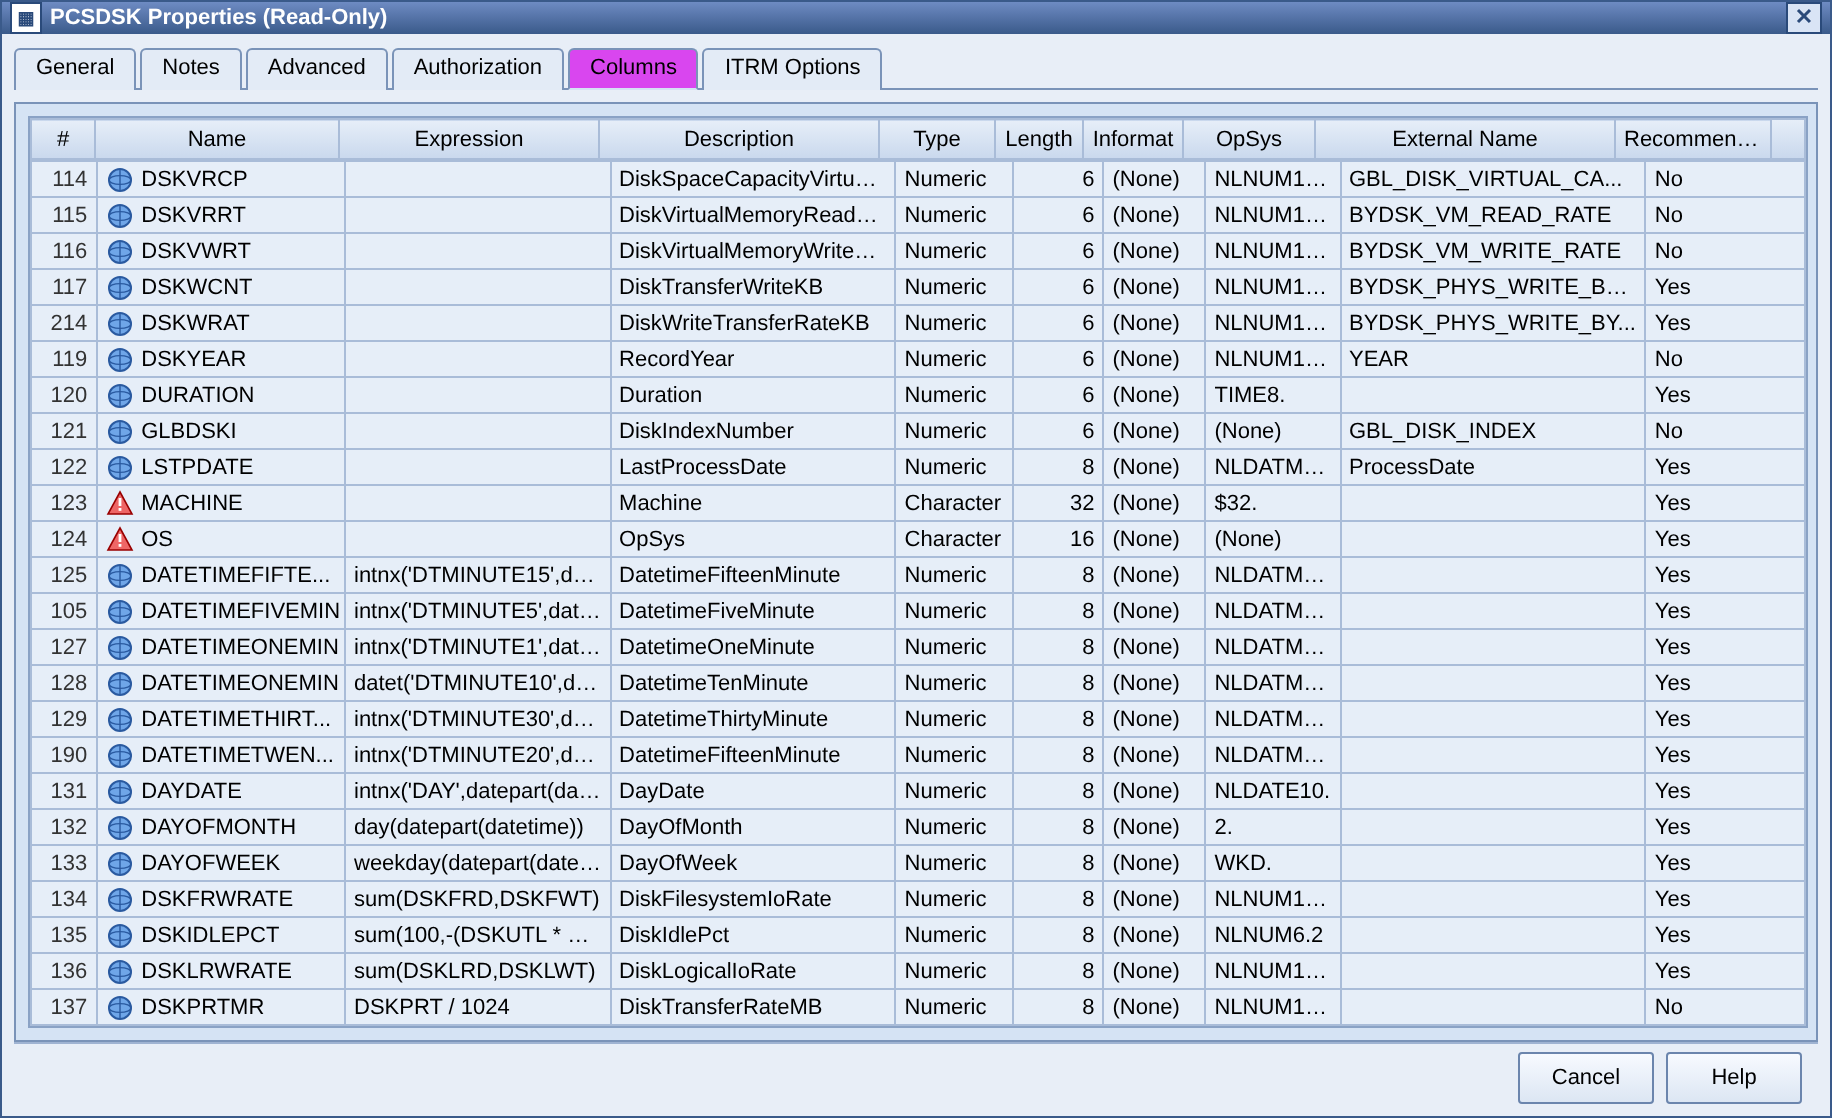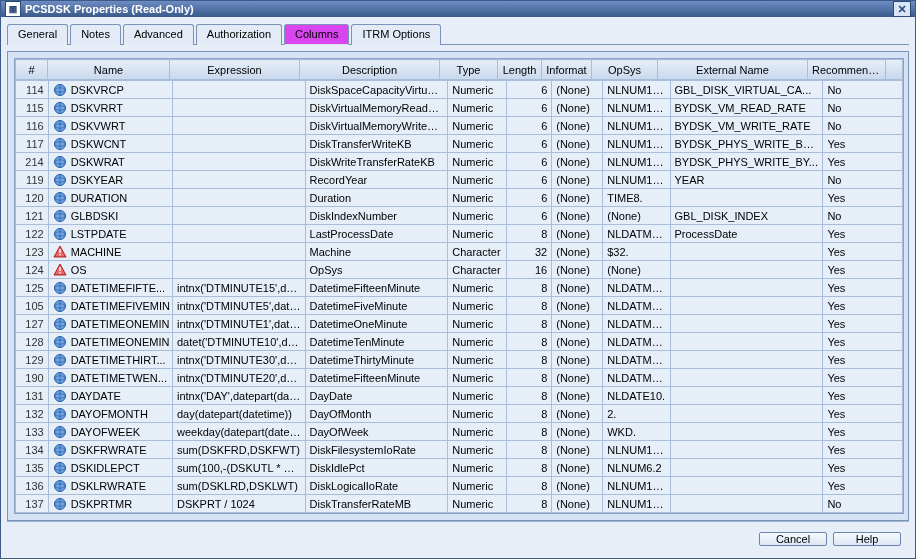--- a/index.html
+++ b/index.html
@@ -18,21 +18,21 @@
   .thead-wrap { overflow: hidden; }
   .tbody-wrap { flex:1; overflow-y: scroll; overflow-x:hidden; }
   th, td { border: 1px solid #a9bcd8; padding: 1px 4px; height: 18px; text-align: left; white-space: nowrap; overflow: hidden; text-overflow: ellipsis; font-size: 11px; }
   th { background: linear-gradient(#e6eef8,#c9d8ed); font-weight: normal; text-align:center; height:20px; }
   td.num { text-align: right; background: #e6eef8; color:#333; }
   td.len { text-align: right; }
   tr { background: #e6eef8; }
   .nameCell { display:flex; align-items:center; gap:4px; }
   .ico { width:14px; height:14px; display:inline-flex; align-items:center; justify-content:center; }
   .footer { height: 34px; display:flex; align-items:center; justify-content:flex-end; gap:6px; padding-right:8px; border-top:1px solid #9fb3d2; }
-  .btn { min-width:68px; height:14px; background: linear-gradient(#f7faff,#dce6f3); border:1px solid #6b85ad; border-radius:2px; cursor:pointer; font-size:11px; }
+  .btn { min-width:68px; height:26px; background: linear-gradient(#f7faff,#dce6f3); border:1px solid #6b85ad; border-radius:2px; cursor:pointer; font-size:11px; }
   col.c-num{width:32px}col.c-name{width:122px}col.c-exp{width:130px}col.c-desc{width:140px}col.c-type{width:58px}col.c-len{width:44px}col.c-inf{width:50px}col.c-fmt{width:66px}col.c-ext{width:150px}col.c-rec{width:78px}
   
   .sb-gutter{width:17px;flex-shrink:0;background:linear-gradient(#e6eef8,#c9d8ed);border:1px solid #a9bcd8;border-left:none;}
   .hdr-row{display:flex;}
 </style>
 </head>
 <body>
 
 <div class="window">
   <div class="titlebar">

